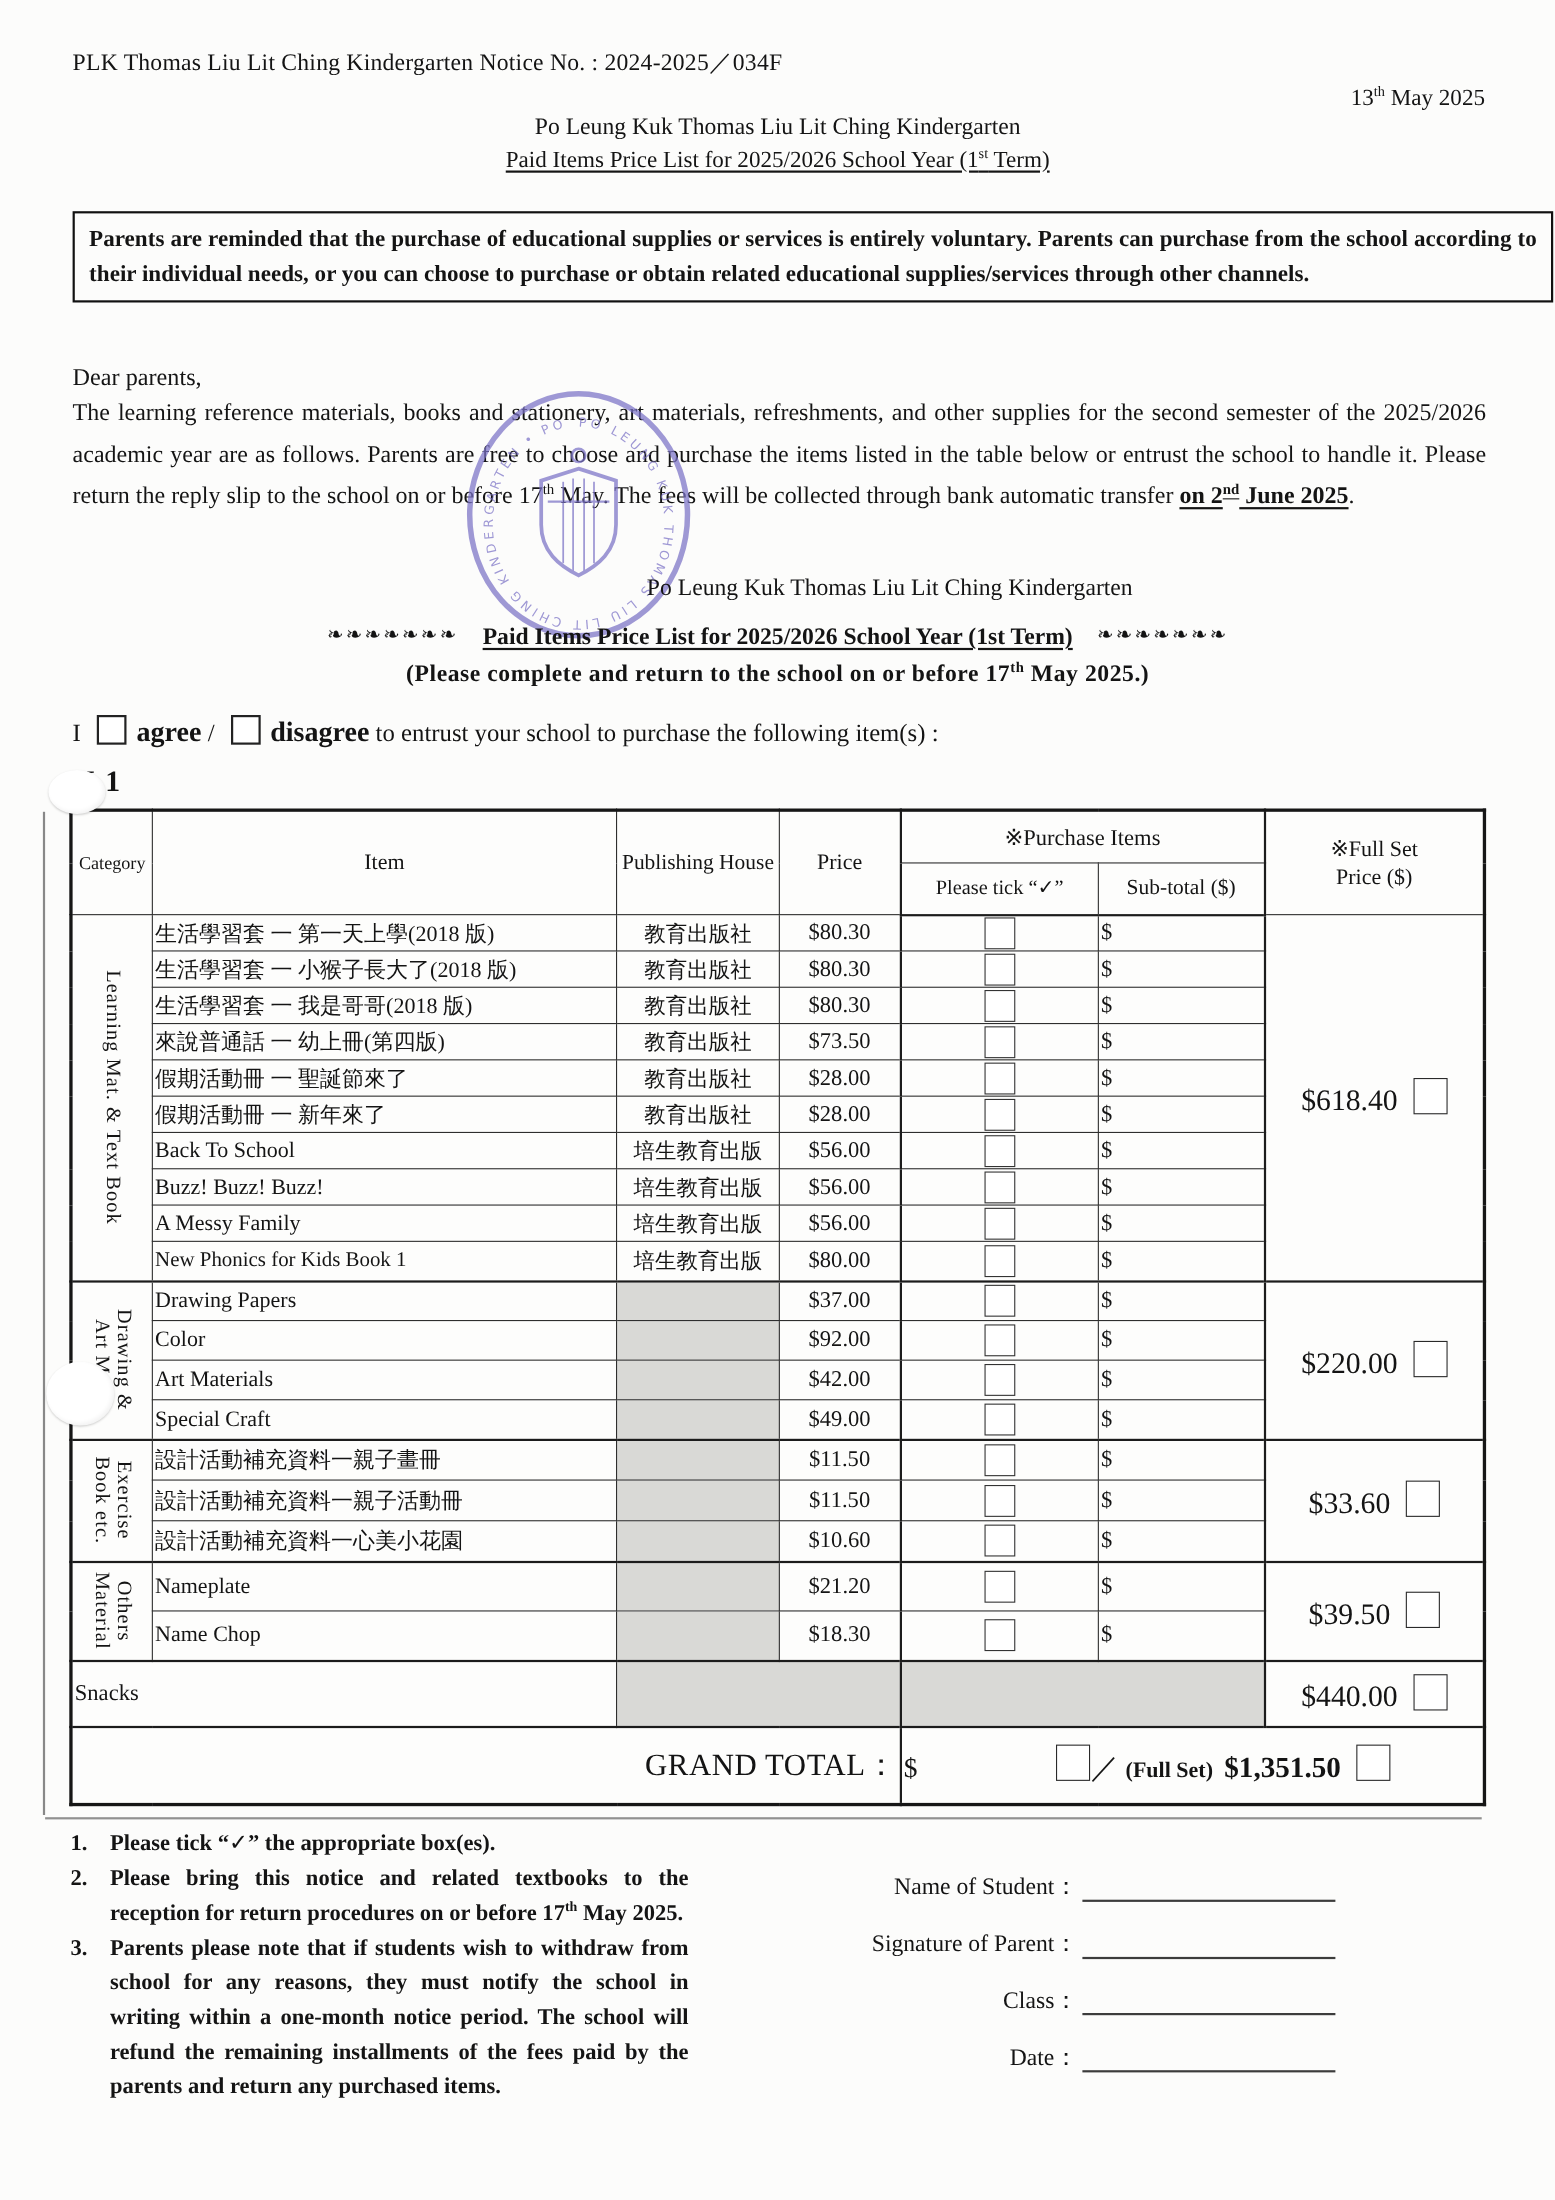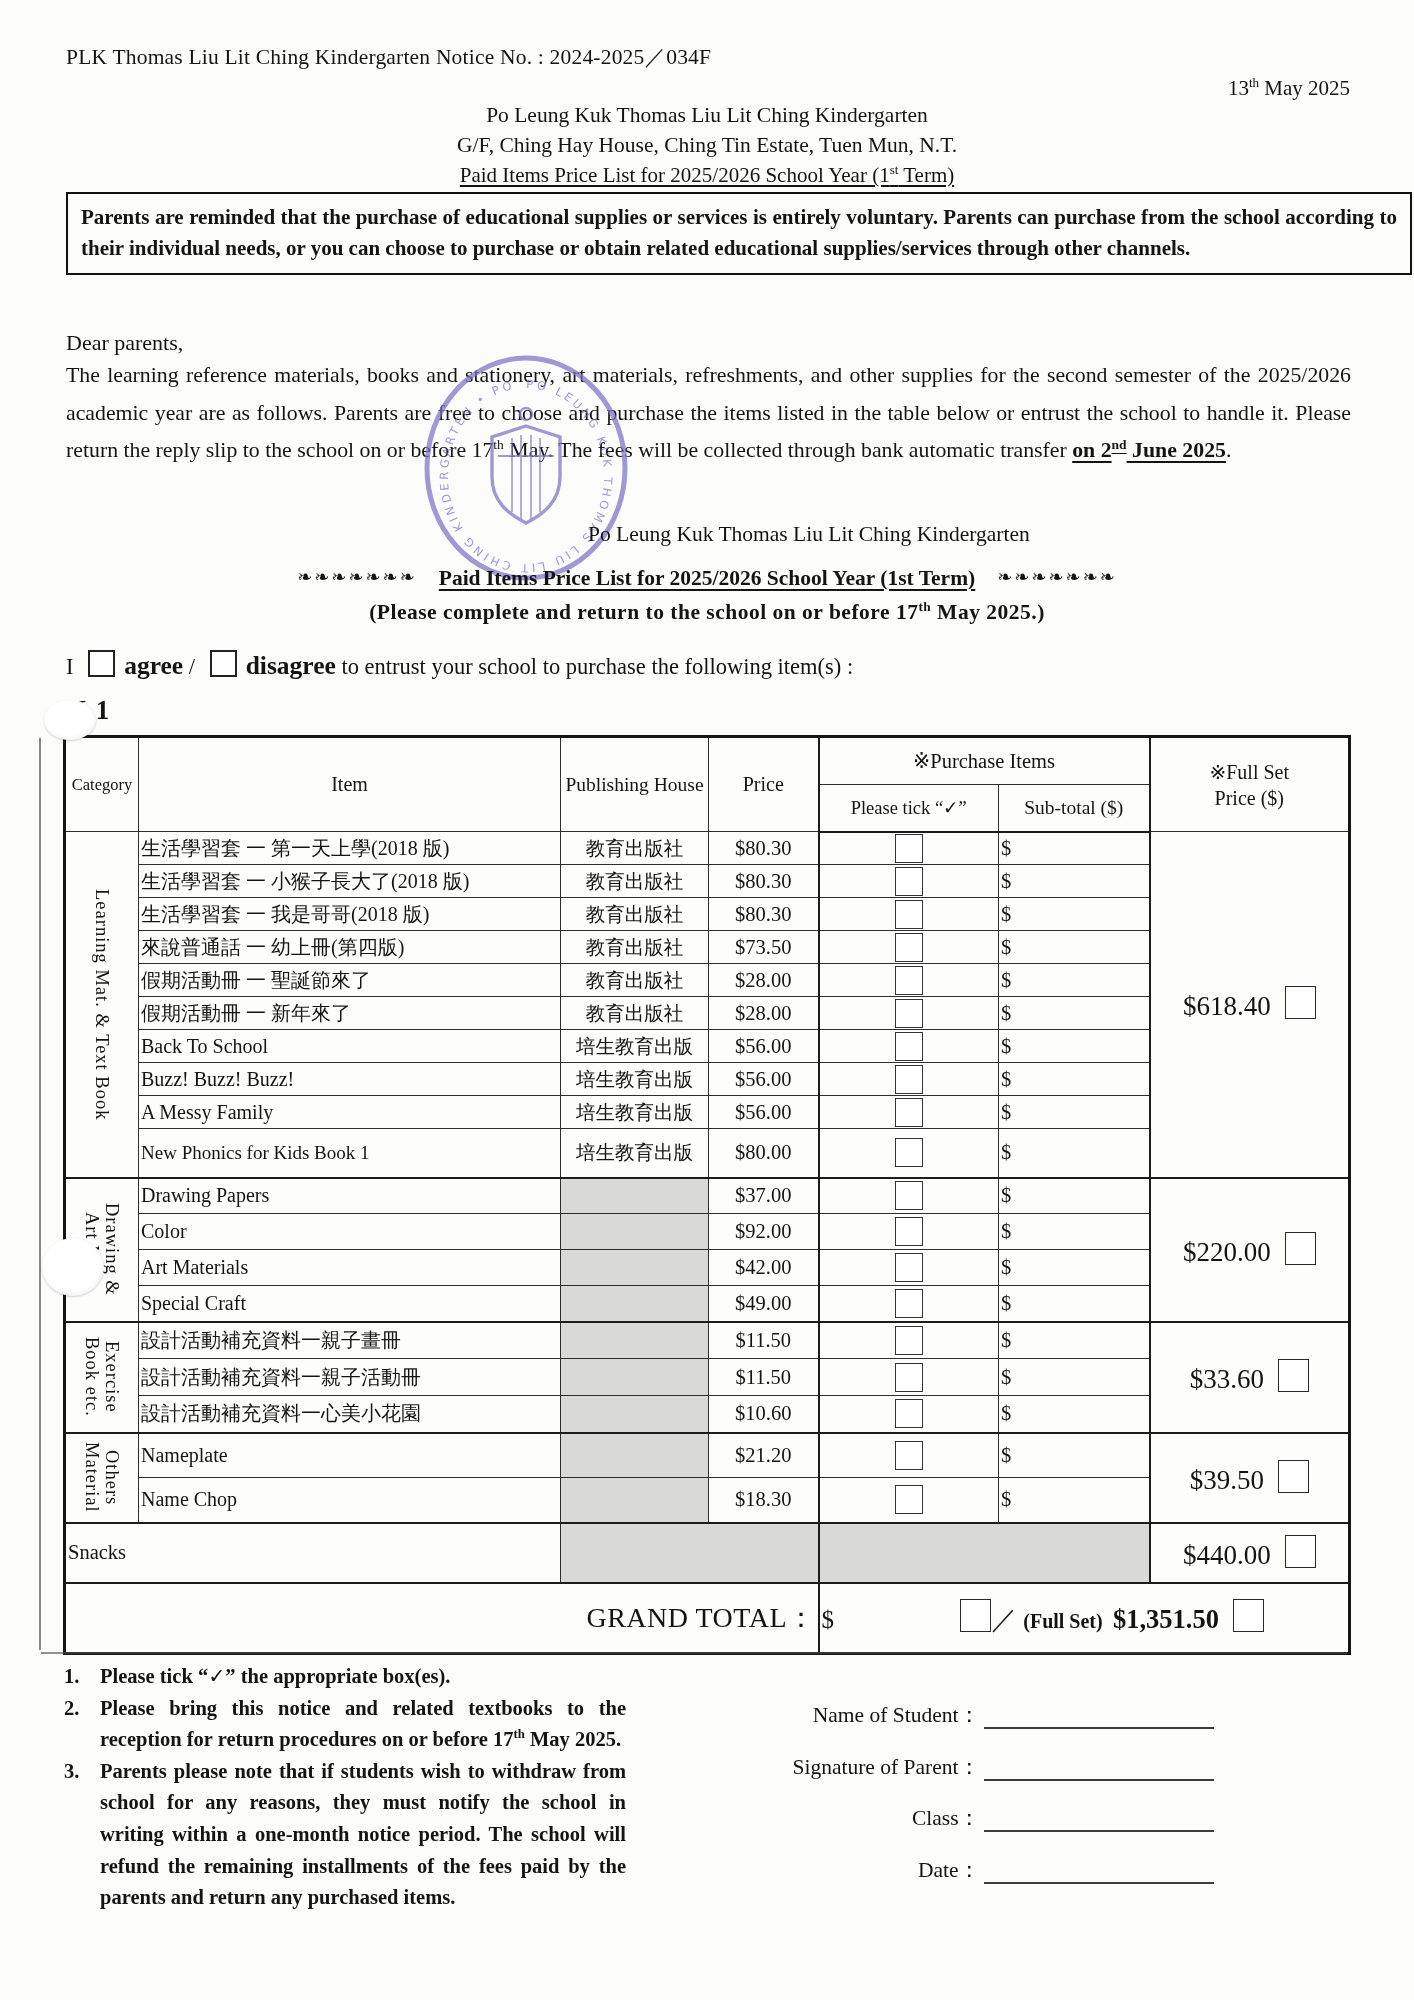--- a/index.html
+++ b/index.html
@@ -112,21 +112,20 @@
 
 <div id="page">
 
   <div class="abs l-notice">PLK Thomas Liu Lit Ching Kindergarten Notice No. : 2024-2025／034F</div>
   <div class="abs l-date">
     <span>13</span><sup>th</sup><span> May  2025</span>
   </div>
 
   <div class="abs c-block">
     <div>Po Leung Kuk Thomas Liu Lit Ching Kindergarten</div>
-    <div>G/F, Ching Hay House, Ching Tin Estate, Tuen Mun, N.T.</div>
     <div class="c-title">
       <span>Paid Items Price List for 2025/2026 School Year (1</span><sup>st</sup><span> Term)</span>
     </div>
   </div>
 
   <div class="abs n-box">
     <span>Parents are reminded that the purchase of educational supplies or services is entirely voluntary. Parents can purchase from the school according to their individual needs, or you can choose to purchase or obtain related educational supplies/services through other channels.</span>
   </div>
 
   <div class="abs greeting">Dear parents,</div>
@@ -264,21 +263,21 @@
           <td class="cell-tick bl-thick"><span class="rowbox"></span></td>
           <td class="cell-sub">$</td>
         </tr>
         <tr style="height:33px;">
           <td class="cell-item">A Messy Family</td>
           <td class="cell-pub">培生教育出版</td>
           <td class="cell-price">$56.00</td>
           <td class="cell-tick bl-thick"><span class="rowbox"></span></td>
           <td class="cell-sub">$</td>
         </tr>
-        <tr style="height:49px;">
+        <tr style="height:36px;">
           <td class="cell-item" style="font-size:19px;">New Phonics for Kids Book 1</td>
           <td class="cell-pub">培生教育出版</td>
           <td class="cell-price">$80.00</td>
           <td class="cell-tick bl-thick"><span class="rowbox"></span></td>
           <td class="cell-sub">$</td>
         </tr>
 
         <tr class="sec" style="height:36px;">
           <td class="cell-cat" rowspan="4">
               <div class="vlabel">Drawing &amp;

